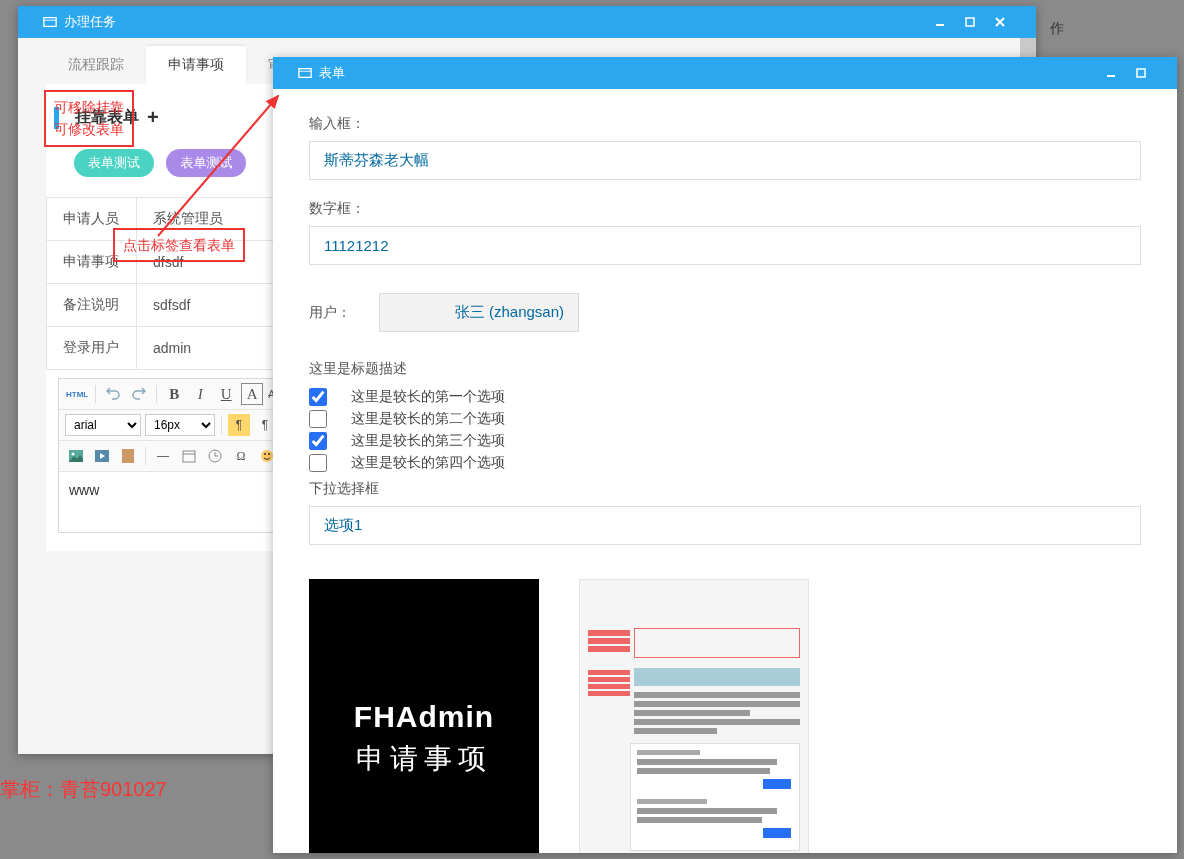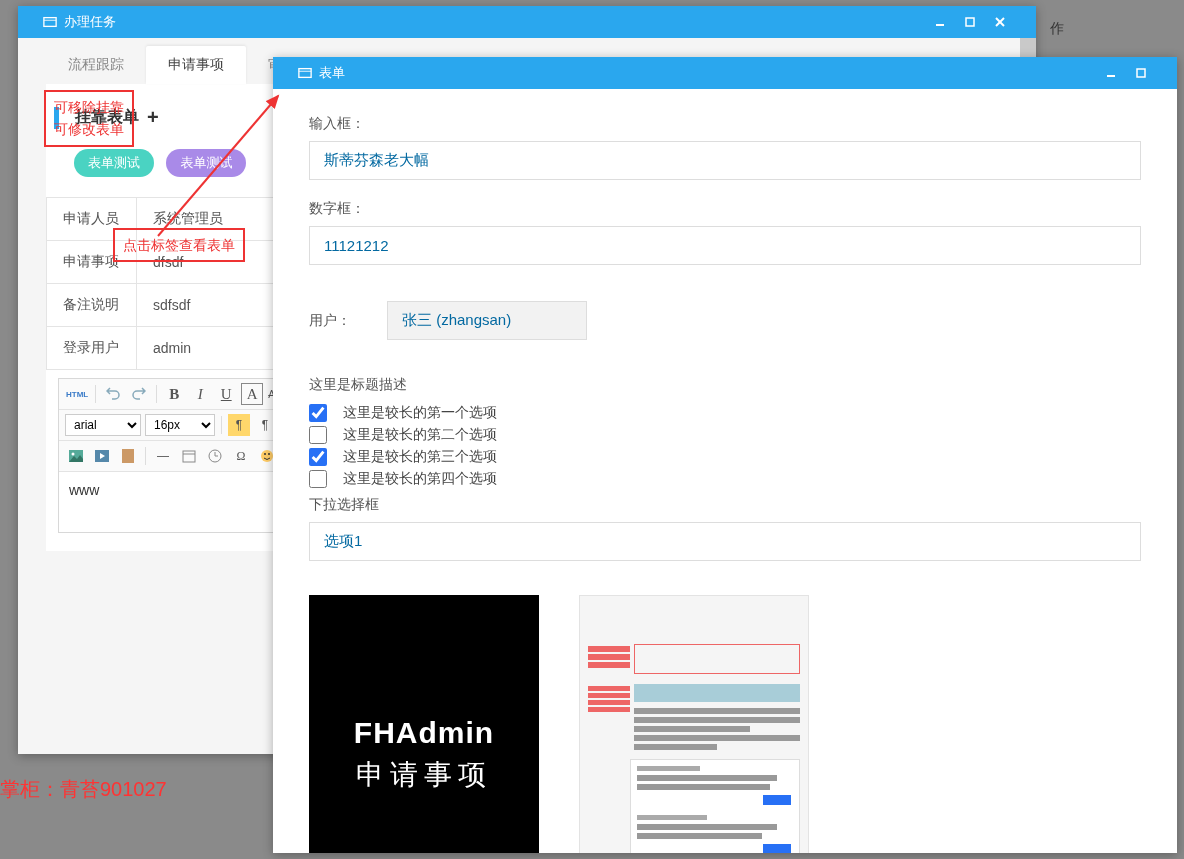--- a/index.html
+++ b/index.html
@@ -35,21 +35,21 @@
 .sep{width:1px;height:18px;background:#ddd;margin:0 2px;}
 .esel{font-size:12px;height:22px;border:1px solid #ccc;background:#fff;padding:0 4px;}
 .earea{min-height:60px;padding:10px;font-size:14px;color:#333;background:#fff;}
 .annot{position:absolute;border:2px solid #e33;color:#e33;font-size:14px;padding:4px 8px;background:transparent;line-height:1.6;z-index:5;}
 .arrow{position:absolute;z-index:4;}
 .win2 .body{background:#fff;padding:26px 36px;overflow:auto;}
 .flabel{font-size:14px;color:#555;margin-bottom:8px;display:block;}
 .finput{width:100%;border:1px solid #ddd;border-radius:0;padding:10px 14px;font-size:15px;color:#0369a1;background:#fff;margin-bottom:20px;}
 .finput.ro{background:#f2f2f2;display:inline-block;width:200px;}
 .frow{display:flex;align-items:center;gap:20px;margin-bottom:20px;}
-.cb{display:flex;align-items:center;gap:16px;padding:2px 0;font-size:14px;color:#444;}
+.cb{display:flex;align-items:center;gap:24px;padding:2px 0;font-size:14px;color:#444;}
 .cb input{width:18px;height:18px;accent-color:#2770f5;}
 .imgs{display:flex;gap:40px;margin-top:14px;}
 .imgbox{width:230px;height:320px;display:flex;flex-direction:column;align-items:center;justify-content:center;}
 .img1{background:#000;color:#fff;text-align:center;}
 .img1 .l1{font-size:30px;font-weight:600;letter-spacing:1px;}
 .img1 .l2{font-size:28px;letter-spacing:6px;margin-top:6px;}
 .img2{background:#f5f5f5;border:1px solid #e3e3e3;padding:8px;position:relative;}
 .img2 .mockbox{border:1px solid #e66;height:30px;margin-bottom:6px;}
 .img2 .mockhead{background:#a8cdd8;height:18px;margin-bottom:6px;}
 .img2 .mockline{height:6px;background:#999;margin:3px 0;}
@@ -245,21 +245,21 @@
         </div>
     </div>
   </div>
   <div class="body">
     <span class="flabel">输入框：</span>
     <input class="finput" value="斯蒂芬森老大幅" style="">
     <span class="flabel">数字框：</span>
     <input class="finput" value="11121212" style="">
     <div class="frow">
       <span class="flabel" style="margin:0">用户：</span>
-      <input class="finput ro" style="margin: 16px;" readonly="" value="张三 (zhangsan)">
+      <input class="finput ro" style="margin: 8px; text-align: right;" readonly="" value="张三 (zhangsan)">
     </div>
     <div class="flabel">这里是标题描述</div>
     <label class="cb">
         <input type="checkbox" checked="" style="">
         <span>这里是较长的第一个选项</span>
       </label>
     <label class="cb">
         <input type="checkbox" style="">
         <span>这里是较长的第二个选项</span>
       </label>

